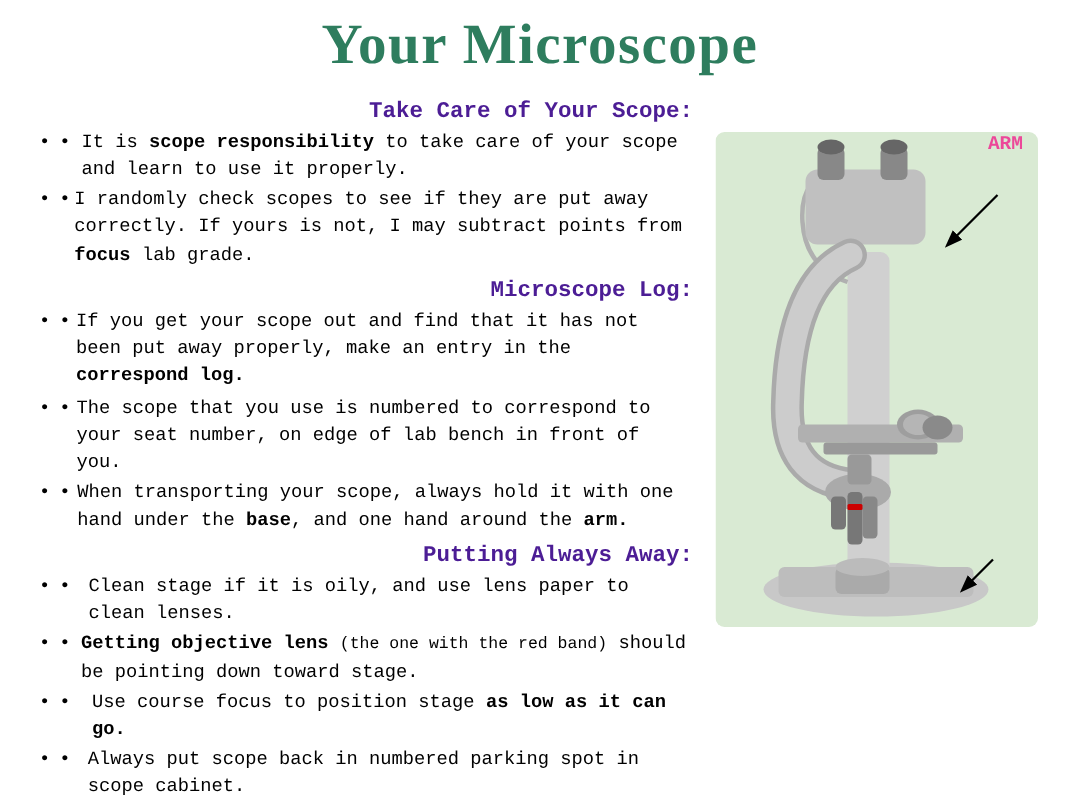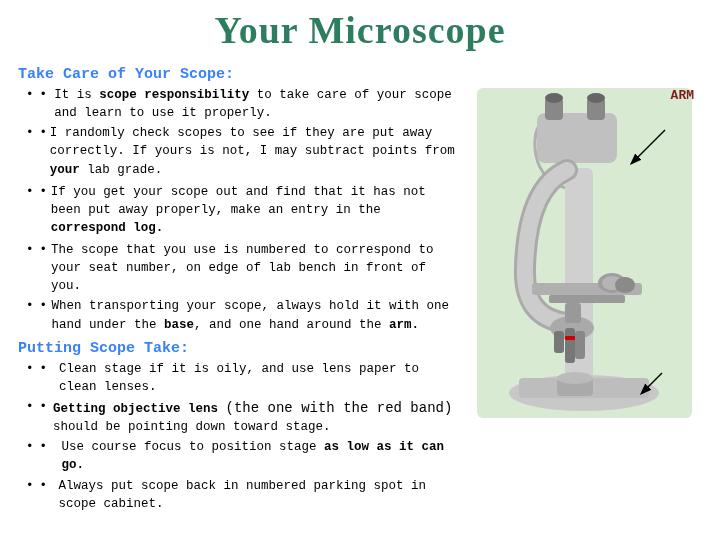--- a/index.html
+++ b/index.html
@@ -43,24 +43,25 @@
 
     .right-column {
       width: 230px;
       position: relative;
       flex-shrink: 0;
     }
 
     .section-heading {
       font-size: 15px;
       font-weight: bold;
-      color: #3b82f6;
+      color: #4c1d95;
       font-family: 'Courier New', Courier, monospace;
       margin-top: 6px;
       margin-bottom: 3px;
+      text-align: right;
     }
 
     .bullet-list {
       list-style: none;
       padding-left: 8px;
       margin-bottom: 4px;
     }
 
     .bullet-list li {
       display: flex;
@@ -76,30 +77,30 @@
       margin-right: 6px;
       flex-shrink: 0;
       margin-top: 0px;
     }
 
     .bold-text {
       font-weight: bold;
     }
 
     .small-text {
-      font-size: 14px;
+      font-size: 11px;
     }
 
     .arm-label {
       position: absolute;
       top: 28px;
-      right: 8px;
+      right: 20px;
       font-size: 13px;
       font-weight: bold;
-      color: #7f1d1d;
+      color: #ec4899;
       font-family: 'Courier New', Courier, monospace;
     }
   </style>
 </head>
 <body>
 
 <div class="page-container">
 
   <h1 class="page-title">Your Microscope</h1>
 
@@ -107,43 +108,44 @@
     <div class="left-column">
 
       <div class="section-heading">Take Care of Your Scope:</div>
       <ul class="bullet-list">
         <li>
           <span>• &nbsp;</span>
           <span>It is <span class="bold-text">scope responsibility</span> to take care of your scope and learn to use it properly.</span>
         </li>
         <li>
           <span>• &nbsp;</span>
-          <span>I randomly check scopes to see if they are put away correctly. If yours is not, I may subtract points from <span class="bold-text">your</span> lab grade.</span>
-        </li>
-      </ul>
-
+          <span>I randomly check scopes to see if they are put away correctly. If yours is not, I may subtract points from <span class="bold-text">focus</span> lab grade.</span>
+        </li>
+      </ul>
+
+      <div class="section-heading">Microscope Log:</div>
       <ul class="bullet-list">
         <li>
           <span>• &nbsp;</span>
           <span>If you get your scope out and find that it has not been put away properly, make an entry in the <span class="bold-text">correspond log.</span></span>
         </li>
       </ul>
 
       <ul class="bullet-list">
         <li>
           <span>• &nbsp;</span>
           <span>The scope that you use is numbered to correspond to your seat number, on edge of lab bench in front of you.</span>
         </li>
         <li>
           <span>• &nbsp;</span>
           <span>When transporting your scope, always hold it with one hand under the <span class="bold-text">base</span>, and one hand around the <span class="bold-text">arm.</span></span>
         </li>
       </ul>
 
-      <div class="section-heading">Putting Scope Take:</div>
+      <div class="section-heading">Putting Always Away:</div>
       <ul class="bullet-list">
         <li>
           <span>• &nbsp;</span>
           <span>Clean stage if it is oily, and use lens paper to clean lenses.</span>
         </li>
         <li>
           <span>• &nbsp;</span>
           <span><span class="bold-text">Getting objective lens</span> <span class="small-text">(the one with the red band)</span> should be pointing down toward stage.</span>
         </li>
         <li>

